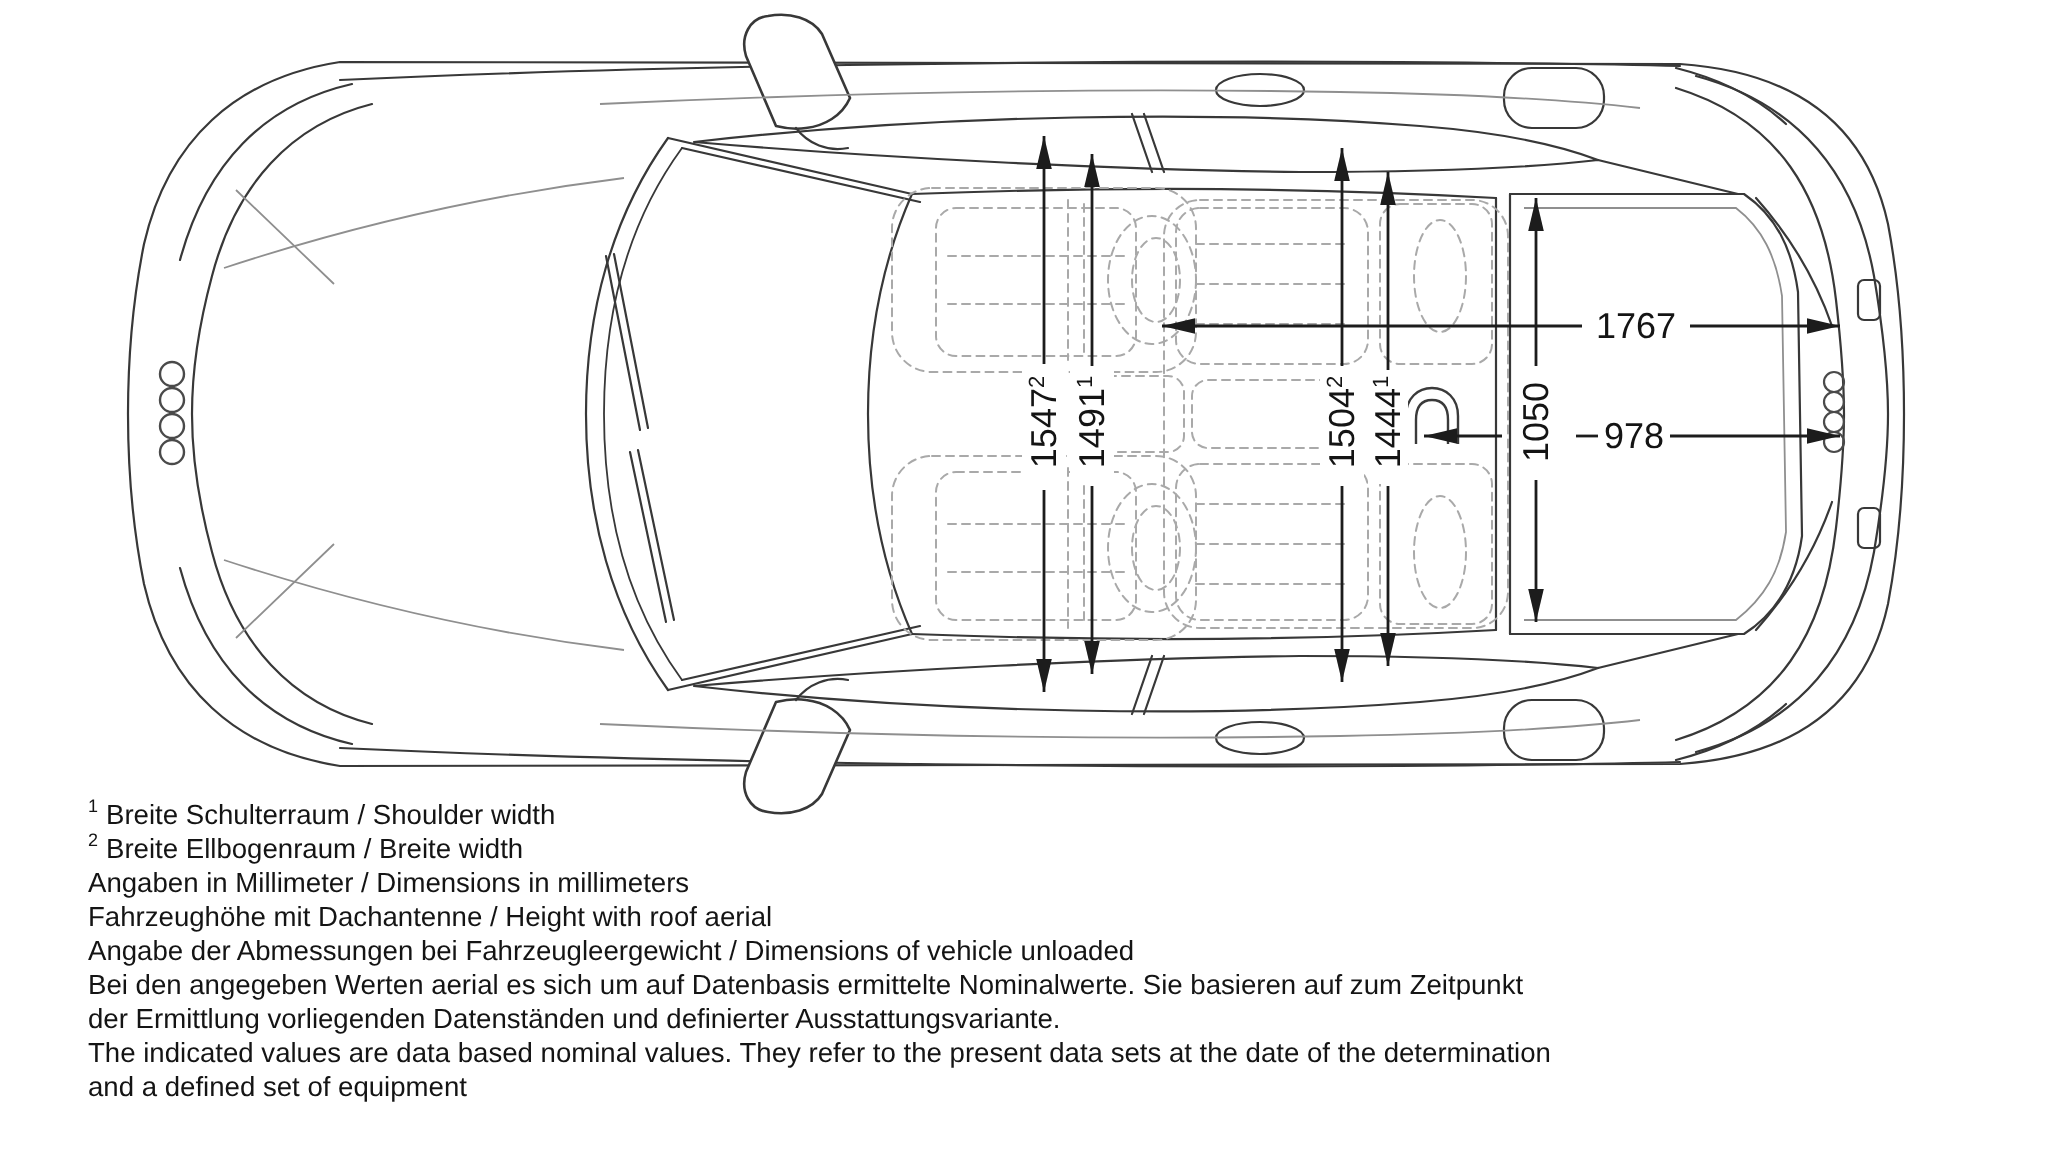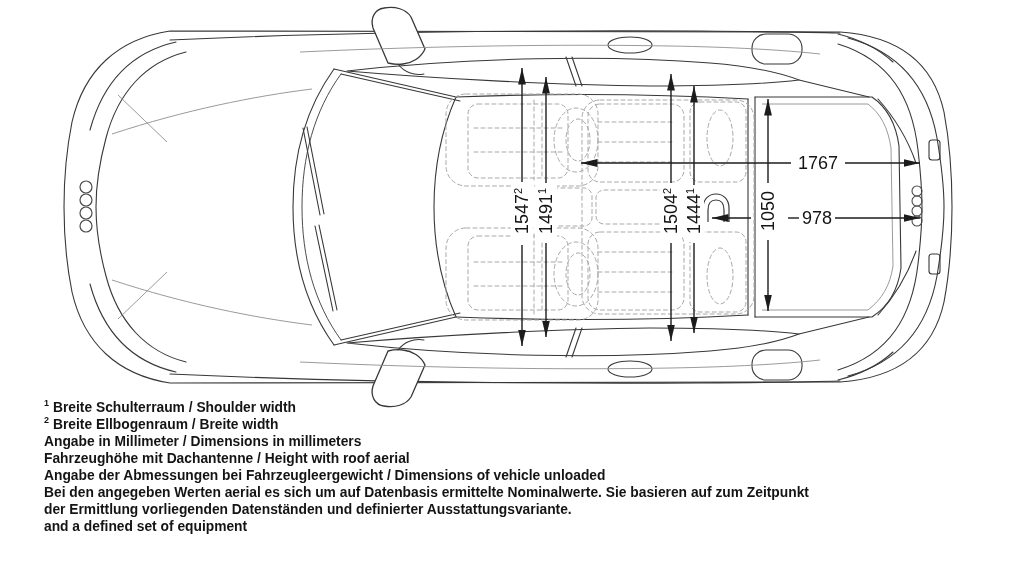--- a/index.html
+++ b/index.html
@@ -1,20 +1,20 @@
 <!DOCTYPE html>
 <html><head>
 <meta charset="utf-8">
 <style>
   html,body{margin:0;padding:0;background:#fff;}
   .stage{position:relative;width:1024px;height:577px;background:#ffffff;overflow:hidden;
          font-family:"Liberation Sans",sans-serif;}
   .stage svg{position:absolute;left:0;top:0;}
   .footnotes{position:absolute;left:44px;top:399px;color:#141414;}
-  .note-line{font-size:13.8px;line-height:17px;white-space:nowrap;font-weight:bold;}
+  .note-line{font-size:13.8px;line-height:17px;white-space:nowrap;}
   .note-line sup{font-size:9px;line-height:0;vertical-align:6px;display:inline-block;width:9px;}
   text{font-family:"Liberation Sans",sans-serif;}
 </style>
 </head>
 <body>
 
 <div class="stage">
 
 <svg width="1024" height="577" viewBox="0 0 1024 577">
   <defs>
@@ -179,21 +179,22 @@
     <text text-anchor="middle" transform="translate(700,211) rotate(-90)"><tspan>1444</tspan><tspan dy="-6" font-size="11">1</tspan></text>
     <text text-anchor="middle" transform="translate(774,211) rotate(-90)">1050</text>
     <text text-anchor="middle" x="818" y="169">1767</text>
     <text text-anchor="middle" x="817" y="224">978</text>
   </g>
 </svg>
 
 <div class="footnotes">
       <div class="note-line"><sup>1</sup><span>Breite Schulterraum / Shoulder width</span></div>
       <div class="note-line"><sup>2</sup><span>Breite Ellbogenraum / Breite width</span></div>
-      <div class="note-line"><span>Angabe in Millimeter / Dimensions in millimeters</span></div>
+      <div class="note-line"><span>Angaben in Millimeter / Dimensions in millimeters</span></div>
       <div class="note-line"><span>Fahrzeughöhe mit Dachantenne / Height with roof aerial</span></div>
       <div class="note-line"><span>Angabe der Abmessungen bei Fahrzeugleergewicht / Dimensions of vehicle unloaded</span></div>
       <div class="note-line"><span>Bei den angegeben Werten aerial es sich um auf Datenbasis ermittelte Nominalwerte. Sie basieren auf zum Zeitpunkt</span></div>
       <div class="note-line"><span>der Ermittlung vorliegenden Datenständen und definierter Ausstattungsvariante.</span></div>
+      <div class="note-line"><span>The indicated values are data based nominal values. They refer to the present data sets at the date of the determination</span></div>
       <div class="note-line"><span>and a defined set of equipment</span></div>
     </div>
 
 </div>
 
 </body></html>

